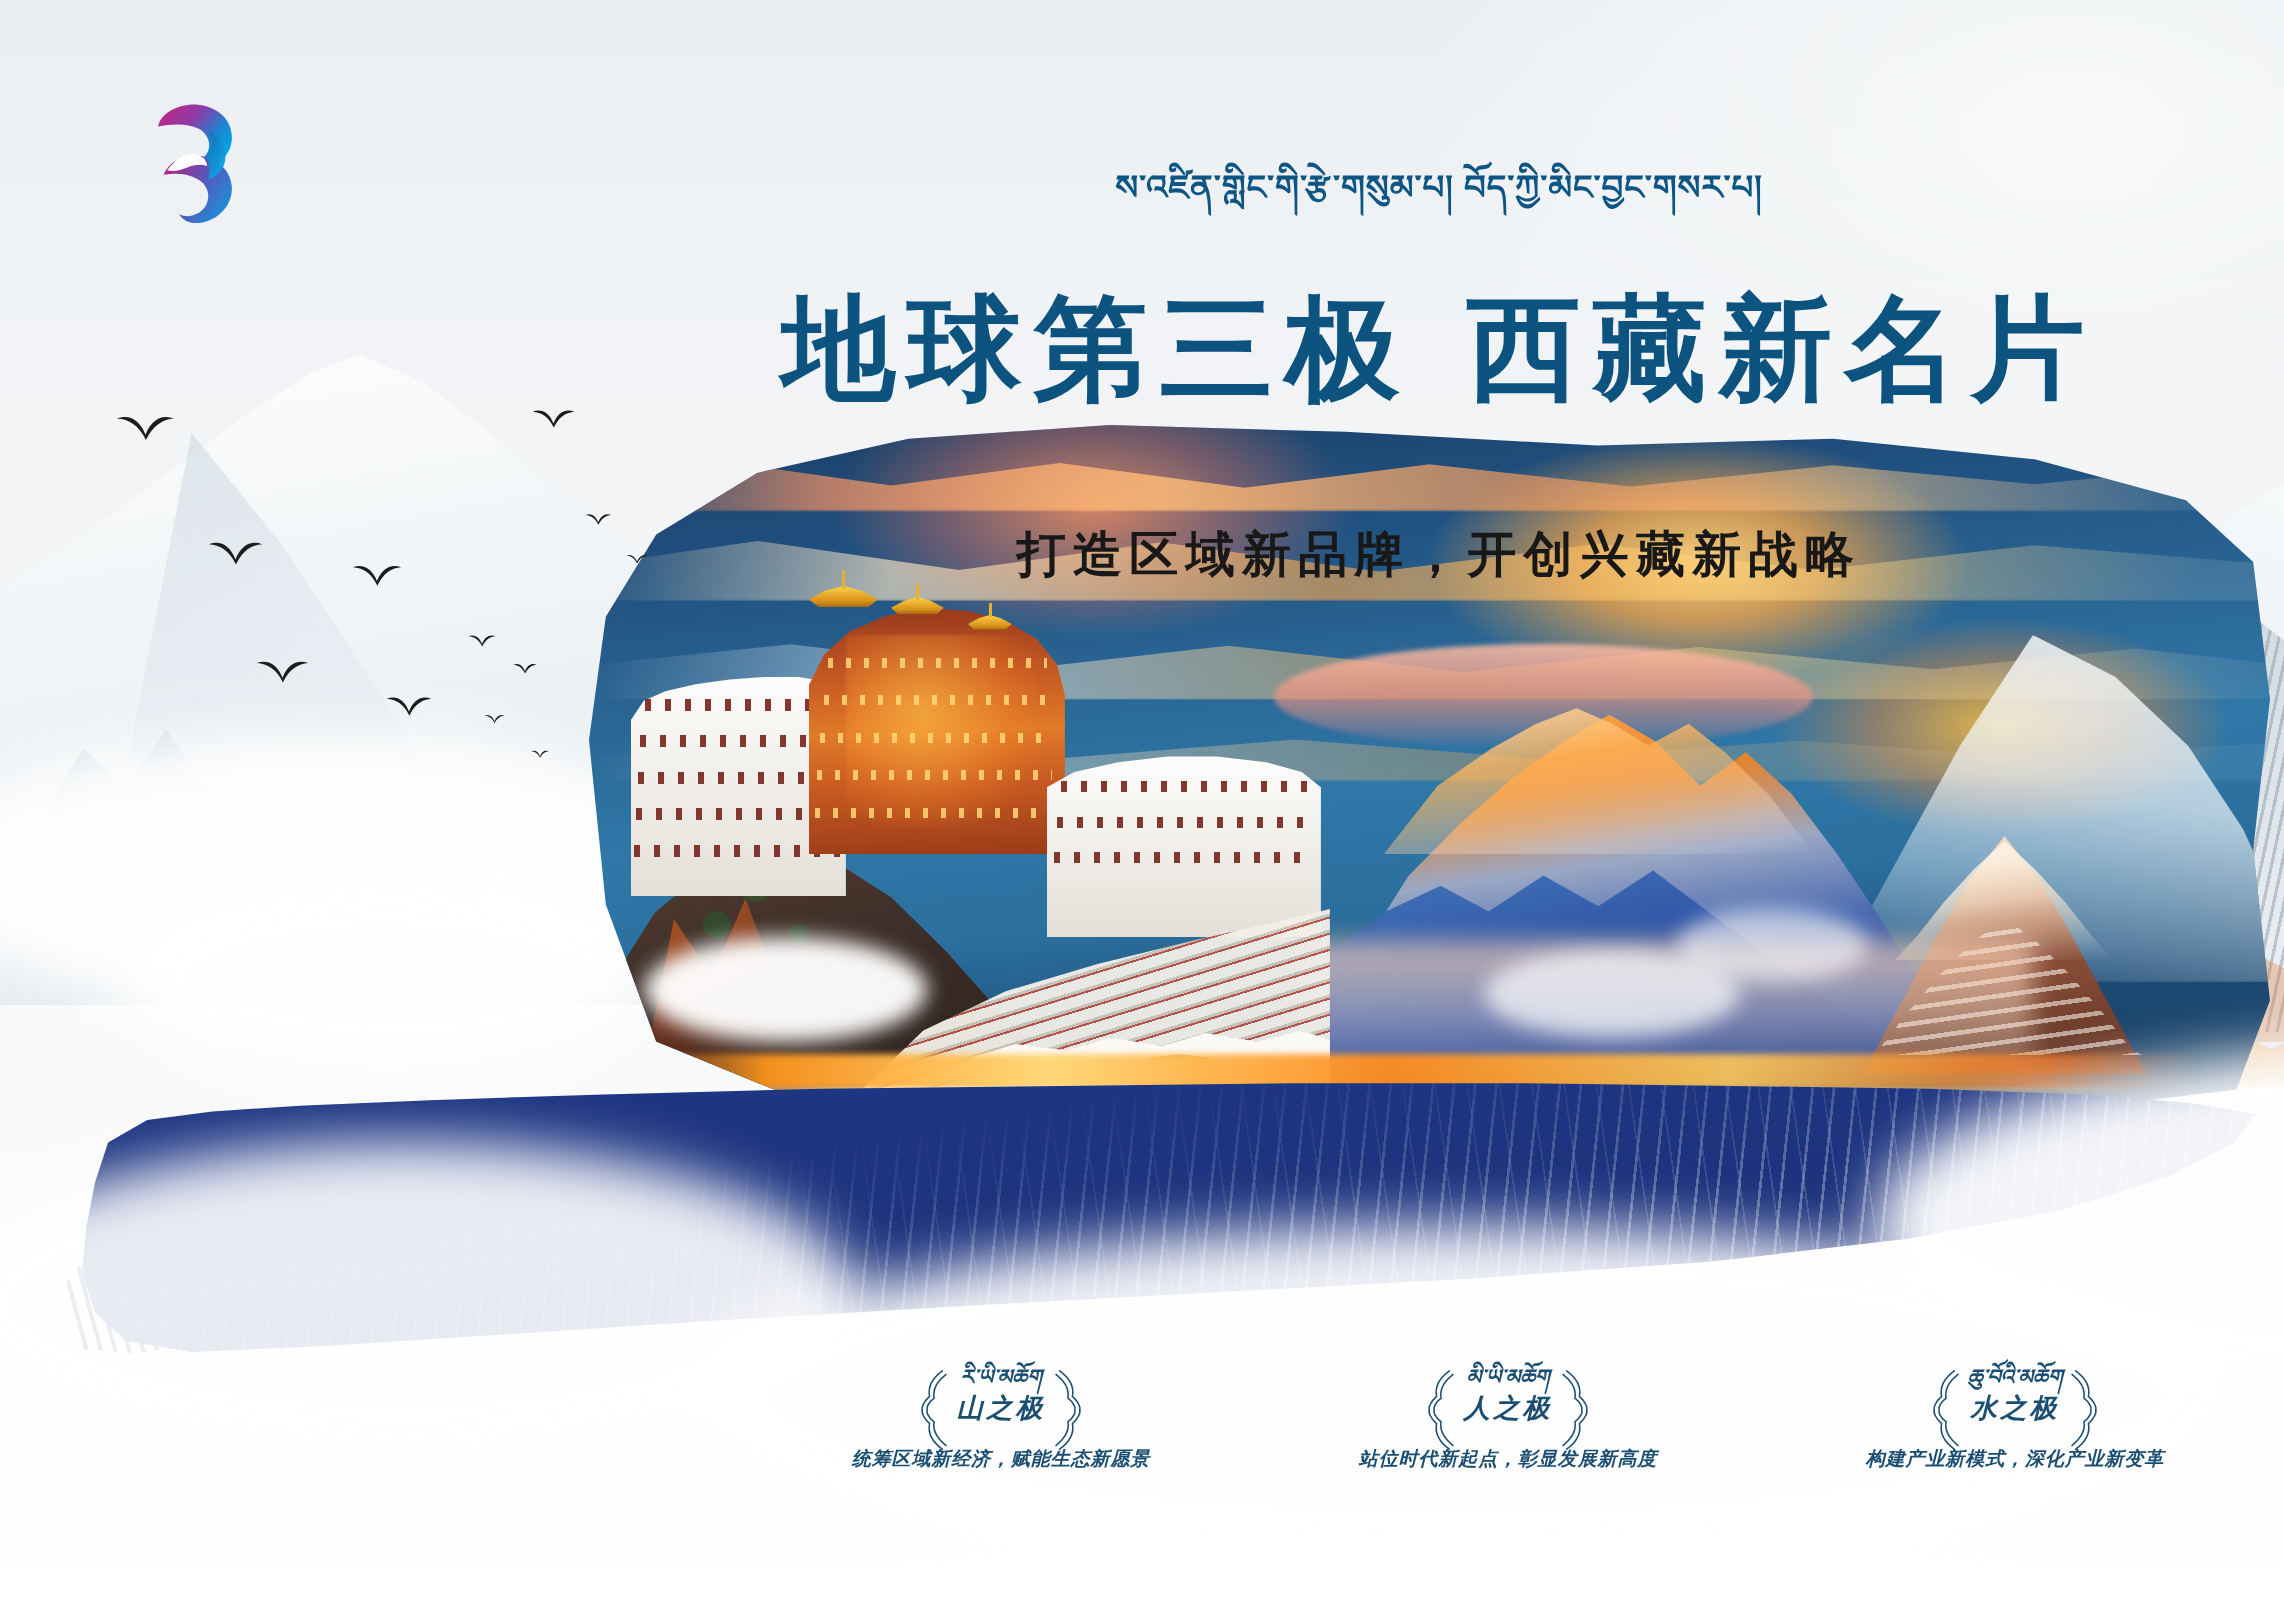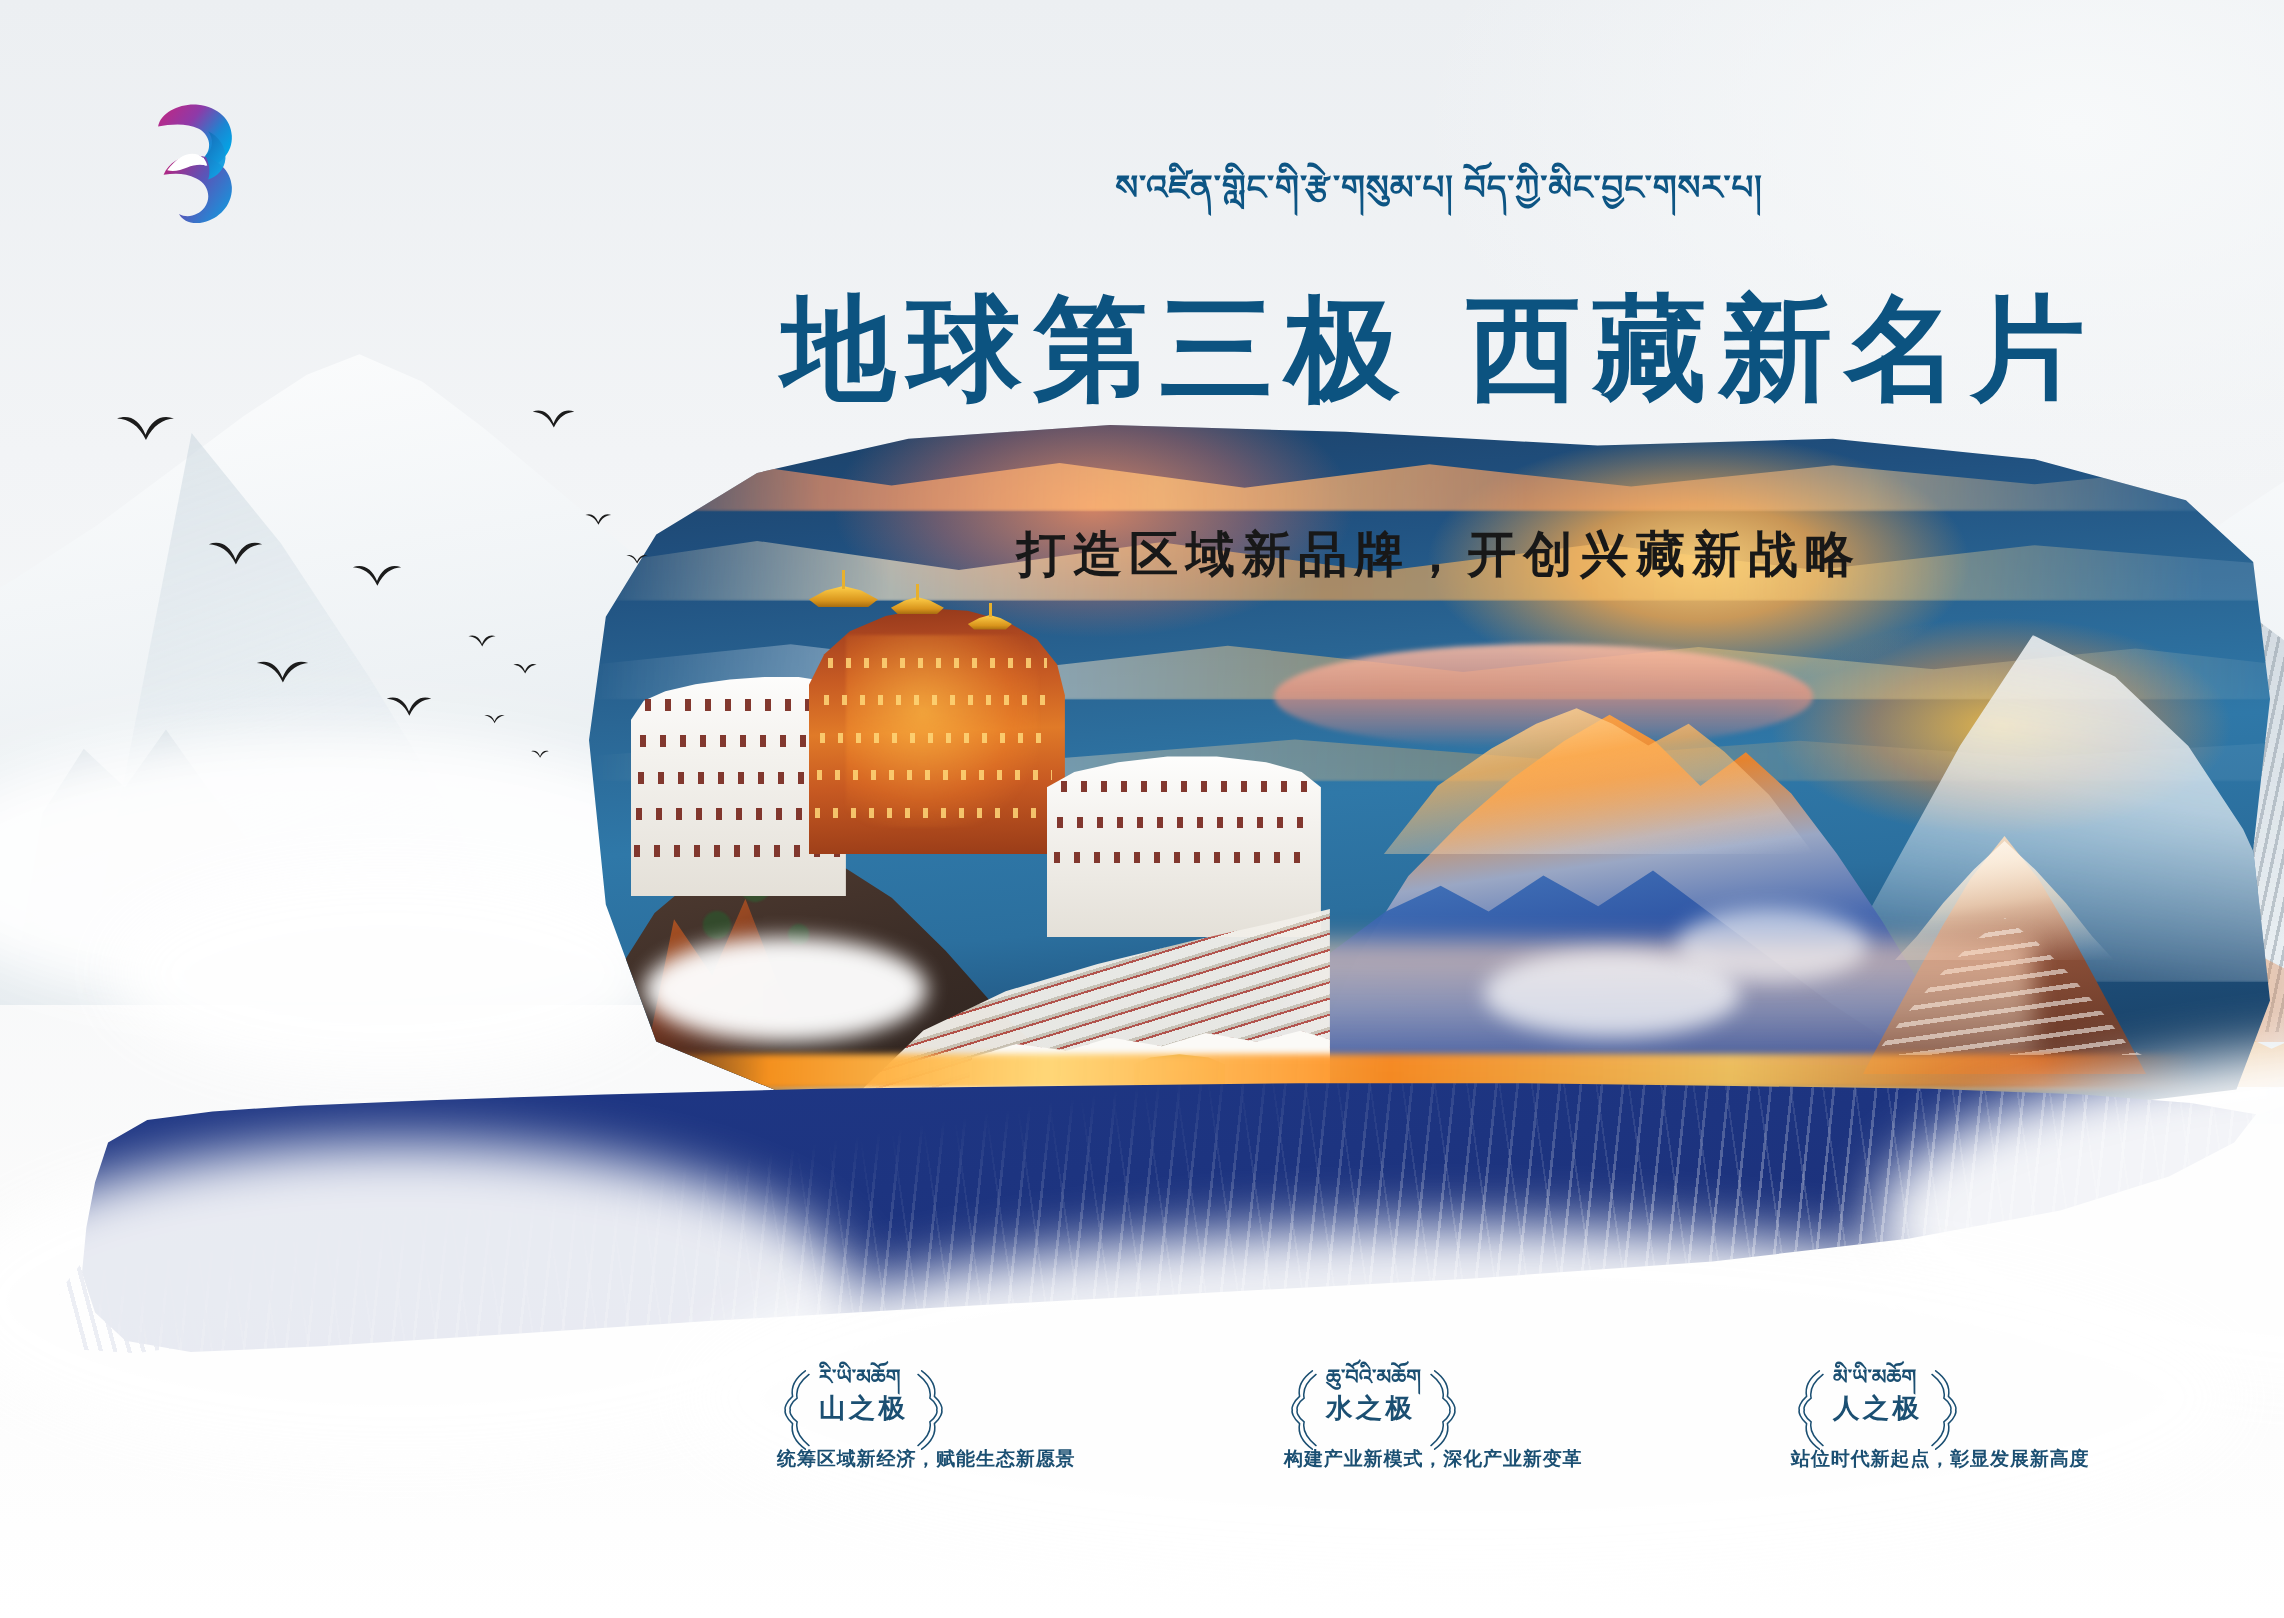--- a/index.html
+++ b/index.html
@@ -314,21 +314,21 @@
   .subtitle{
     position:absolute;left:0;right:0;top:530px;text-align:center;
     font-size:49px;line-height:1;color:#181818;font-weight:700;letter-spacing:7.3px;white-space:nowrap;
   }
 
   
   .features{
     position:absolute;left:777px;top:1366px;width:1462px;height:192px;
     display:flex;justify-content:space-between;
   }
-  .feature{width:448px;position:relative;}
+  .feature{width:448px;text-align:center;position:relative;font-style:italic;}
   .feature-head{position:relative;display:inline-block;padding:0 42px;}
   .br{position:absolute;top:2.7px;width:33px;height:82px;}
   .br-l{left:0;}
   .br-r{right:0;}
   .f-tib{
     font-size:21px;line-height:1;color:#1b4f72;font-weight:700;white-space:nowrap;
   }
   .f-cn{
     font-size:26.5px;line-height:1;color:#1b4f72;font-weight:900;letter-spacing:3.2px;margin-top:8.2px;white-space:nowrap;
   }
@@ -560,53 +560,53 @@
     <div class="feature">
       <div class="feature-head">
         <span class="br br-l">
           <svg width="33" height="82" viewBox="0 0 72 180">
               <g fill="none" stroke="#1b4f72" stroke-width="3.4" stroke-linejoin="round" stroke-linecap="round">
             <path d="M62 4 C40 20 30 40 34 60 C20 72 16 86 18 90 C16 94 20 108 34 120 C30 140 40 160 62 176"></path>
             <path d="M70 12 C50 28 40 46 44 64 C30 74 27 86 29 90 C27 94 30 106 44 116 C40 134 50 152 70 168"></path>
           </g>
             </svg>
         </span>
+        <div class="f-tib">མི་ཡི་མཆོག</div>
+        <div class="f-cn">人之极</div>
+        <span class="br br-r">
+          <svg width="33" height="82" viewBox="0 0 72 180">
+              <g fill="none" stroke="#1b4f72" stroke-width="3.4" stroke-linejoin="round" stroke-linecap="round" transform="translate(72,0) scale(-1,1)">
+            <path d="M62 4 C40 20 30 40 34 60 C20 72 16 86 18 90 C16 94 20 108 34 120 C30 140 40 160 62 176"></path>
+            <path d="M70 12 C50 28 40 46 44 64 C30 74 27 86 29 90 C27 94 30 106 44 116 C40 134 50 152 70 168"></path>
+          </g>
+            </svg>
+        </span>
+      </div>
+      <div class="f-desc">站位时代新起点，彰显发展新高度</div>
+    </div>
+
+    <div class="feature">
+      <div class="feature-head">
+        <span class="br br-l">
+          <svg width="33" height="82" viewBox="0 0 72 180">
+              <g fill="none" stroke="#1b4f72" stroke-width="3.4" stroke-linejoin="round" stroke-linecap="round">
+            <path d="M62 4 C40 20 30 40 34 60 C20 72 16 86 18 90 C16 94 20 108 34 120 C30 140 40 160 62 176"></path>
+            <path d="M70 12 C50 28 40 46 44 64 C30 74 27 86 29 90 C27 94 30 106 44 116 C40 134 50 152 70 168"></path>
+          </g>
+            </svg>
+        </span>
         <div class="f-tib">ཆུ་བོའི་མཆོག</div>
         <div class="f-cn">水之极</div>
         <span class="br br-r">
           <svg width="33" height="82" viewBox="0 0 72 180">
               <g fill="none" stroke="#1b4f72" stroke-width="3.4" stroke-linejoin="round" stroke-linecap="round" transform="translate(72,0) scale(-1,1)">
             <path d="M62 4 C40 20 30 40 34 60 C20 72 16 86 18 90 C16 94 20 108 34 120 C30 140 40 160 62 176"></path>
             <path d="M70 12 C50 28 40 46 44 64 C30 74 27 86 29 90 C27 94 30 106 44 116 C40 134 50 152 70 168"></path>
           </g>
             </svg>
         </span>
       </div>
       <div class="f-desc">构建产业新模式，深化产业新变革</div>
     </div>
-
-    <div class="feature">
-      <div class="feature-head">
-        <span class="br br-l">
-          <svg width="33" height="82" viewBox="0 0 72 180">
-              <g fill="none" stroke="#1b4f72" stroke-width="3.4" stroke-linejoin="round" stroke-linecap="round">
-            <path d="M62 4 C40 20 30 40 34 60 C20 72 16 86 18 90 C16 94 20 108 34 120 C30 140 40 160 62 176"></path>
-            <path d="M70 12 C50 28 40 46 44 64 C30 74 27 86 29 90 C27 94 30 106 44 116 C40 134 50 152 70 168"></path>
-          </g>
-            </svg>
-        </span>
-        <div class="f-tib">མི་ཡི་མཆོག</div>
-        <div class="f-cn">人之极</div>
-        <span class="br br-r">
-          <svg width="33" height="82" viewBox="0 0 72 180">
-              <g fill="none" stroke="#1b4f72" stroke-width="3.4" stroke-linejoin="round" stroke-linecap="round" transform="translate(72,0) scale(-1,1)">
-            <path d="M62 4 C40 20 30 40 34 60 C20 72 16 86 18 90 C16 94 20 108 34 120 C30 140 40 160 62 176"></path>
-            <path d="M70 12 C50 28 40 46 44 64 C30 74 27 86 29 90 C27 94 30 106 44 116 C40 134 50 152 70 168"></path>
-          </g>
-            </svg>
-        </span>
-      </div>
-      <div class="f-desc">站位时代新起点，彰显发展新高度</div>
-    </div>
   </div>
 
 </div>
 
 
 </body></html>

